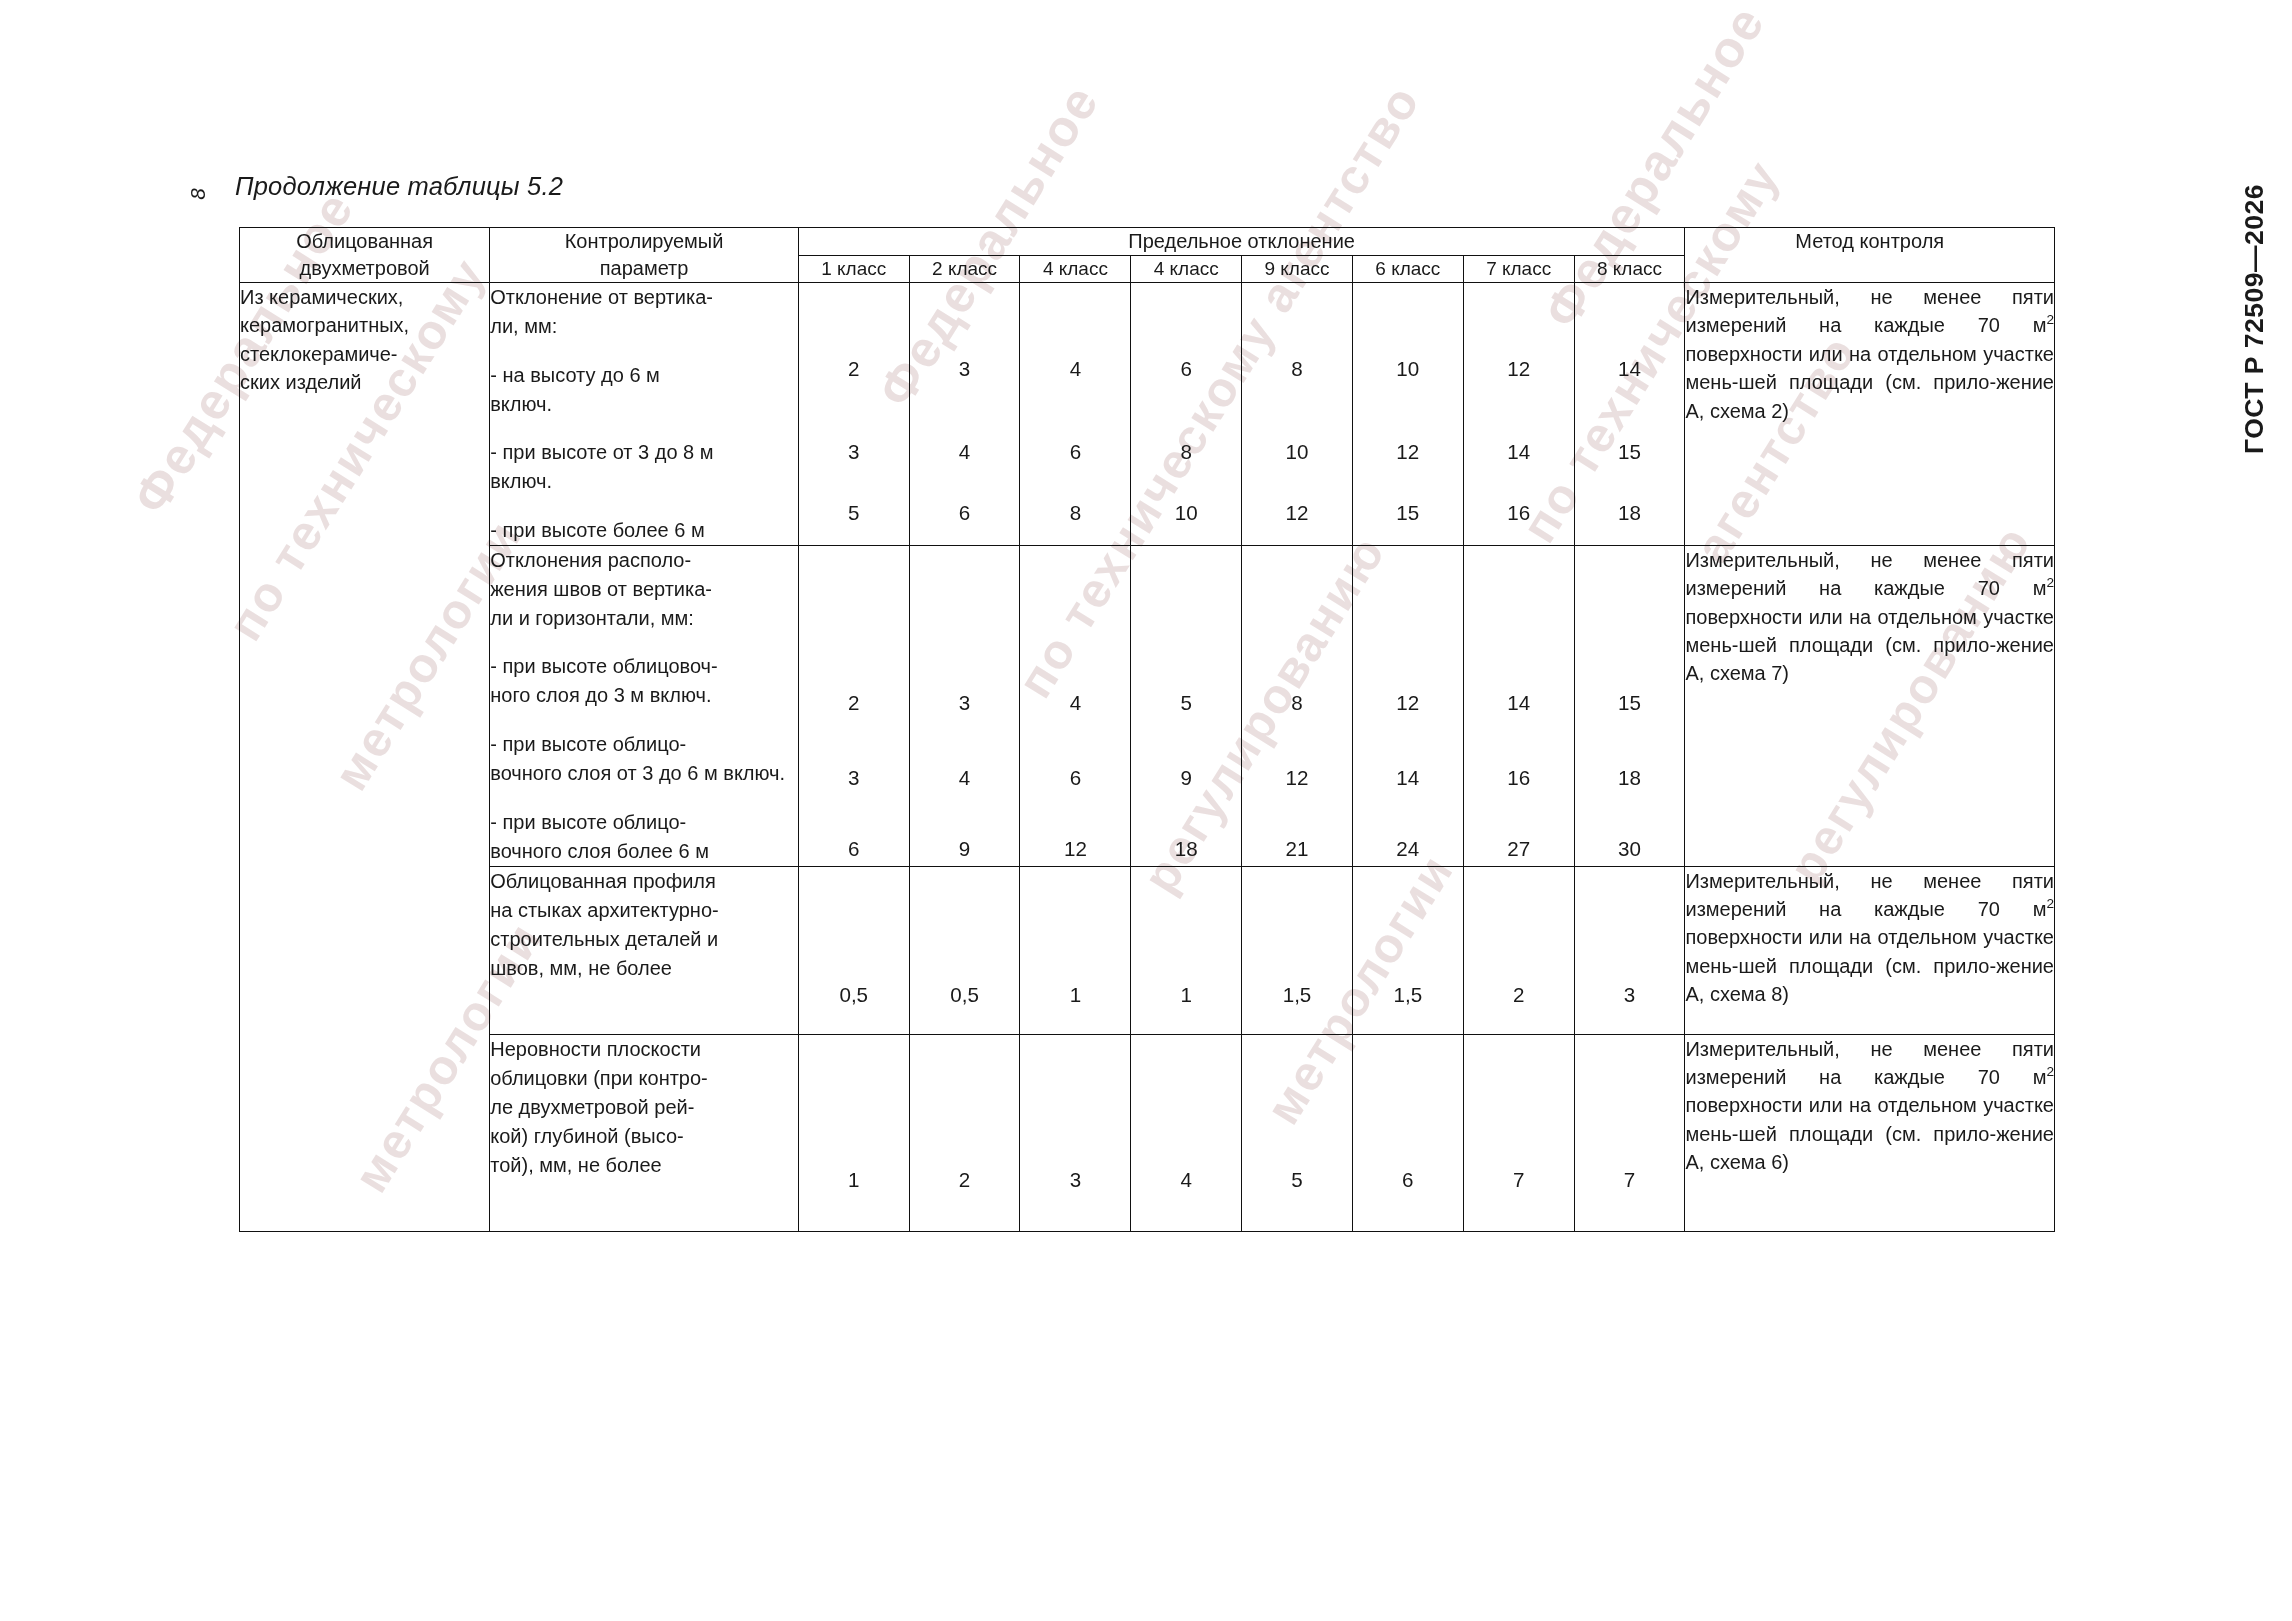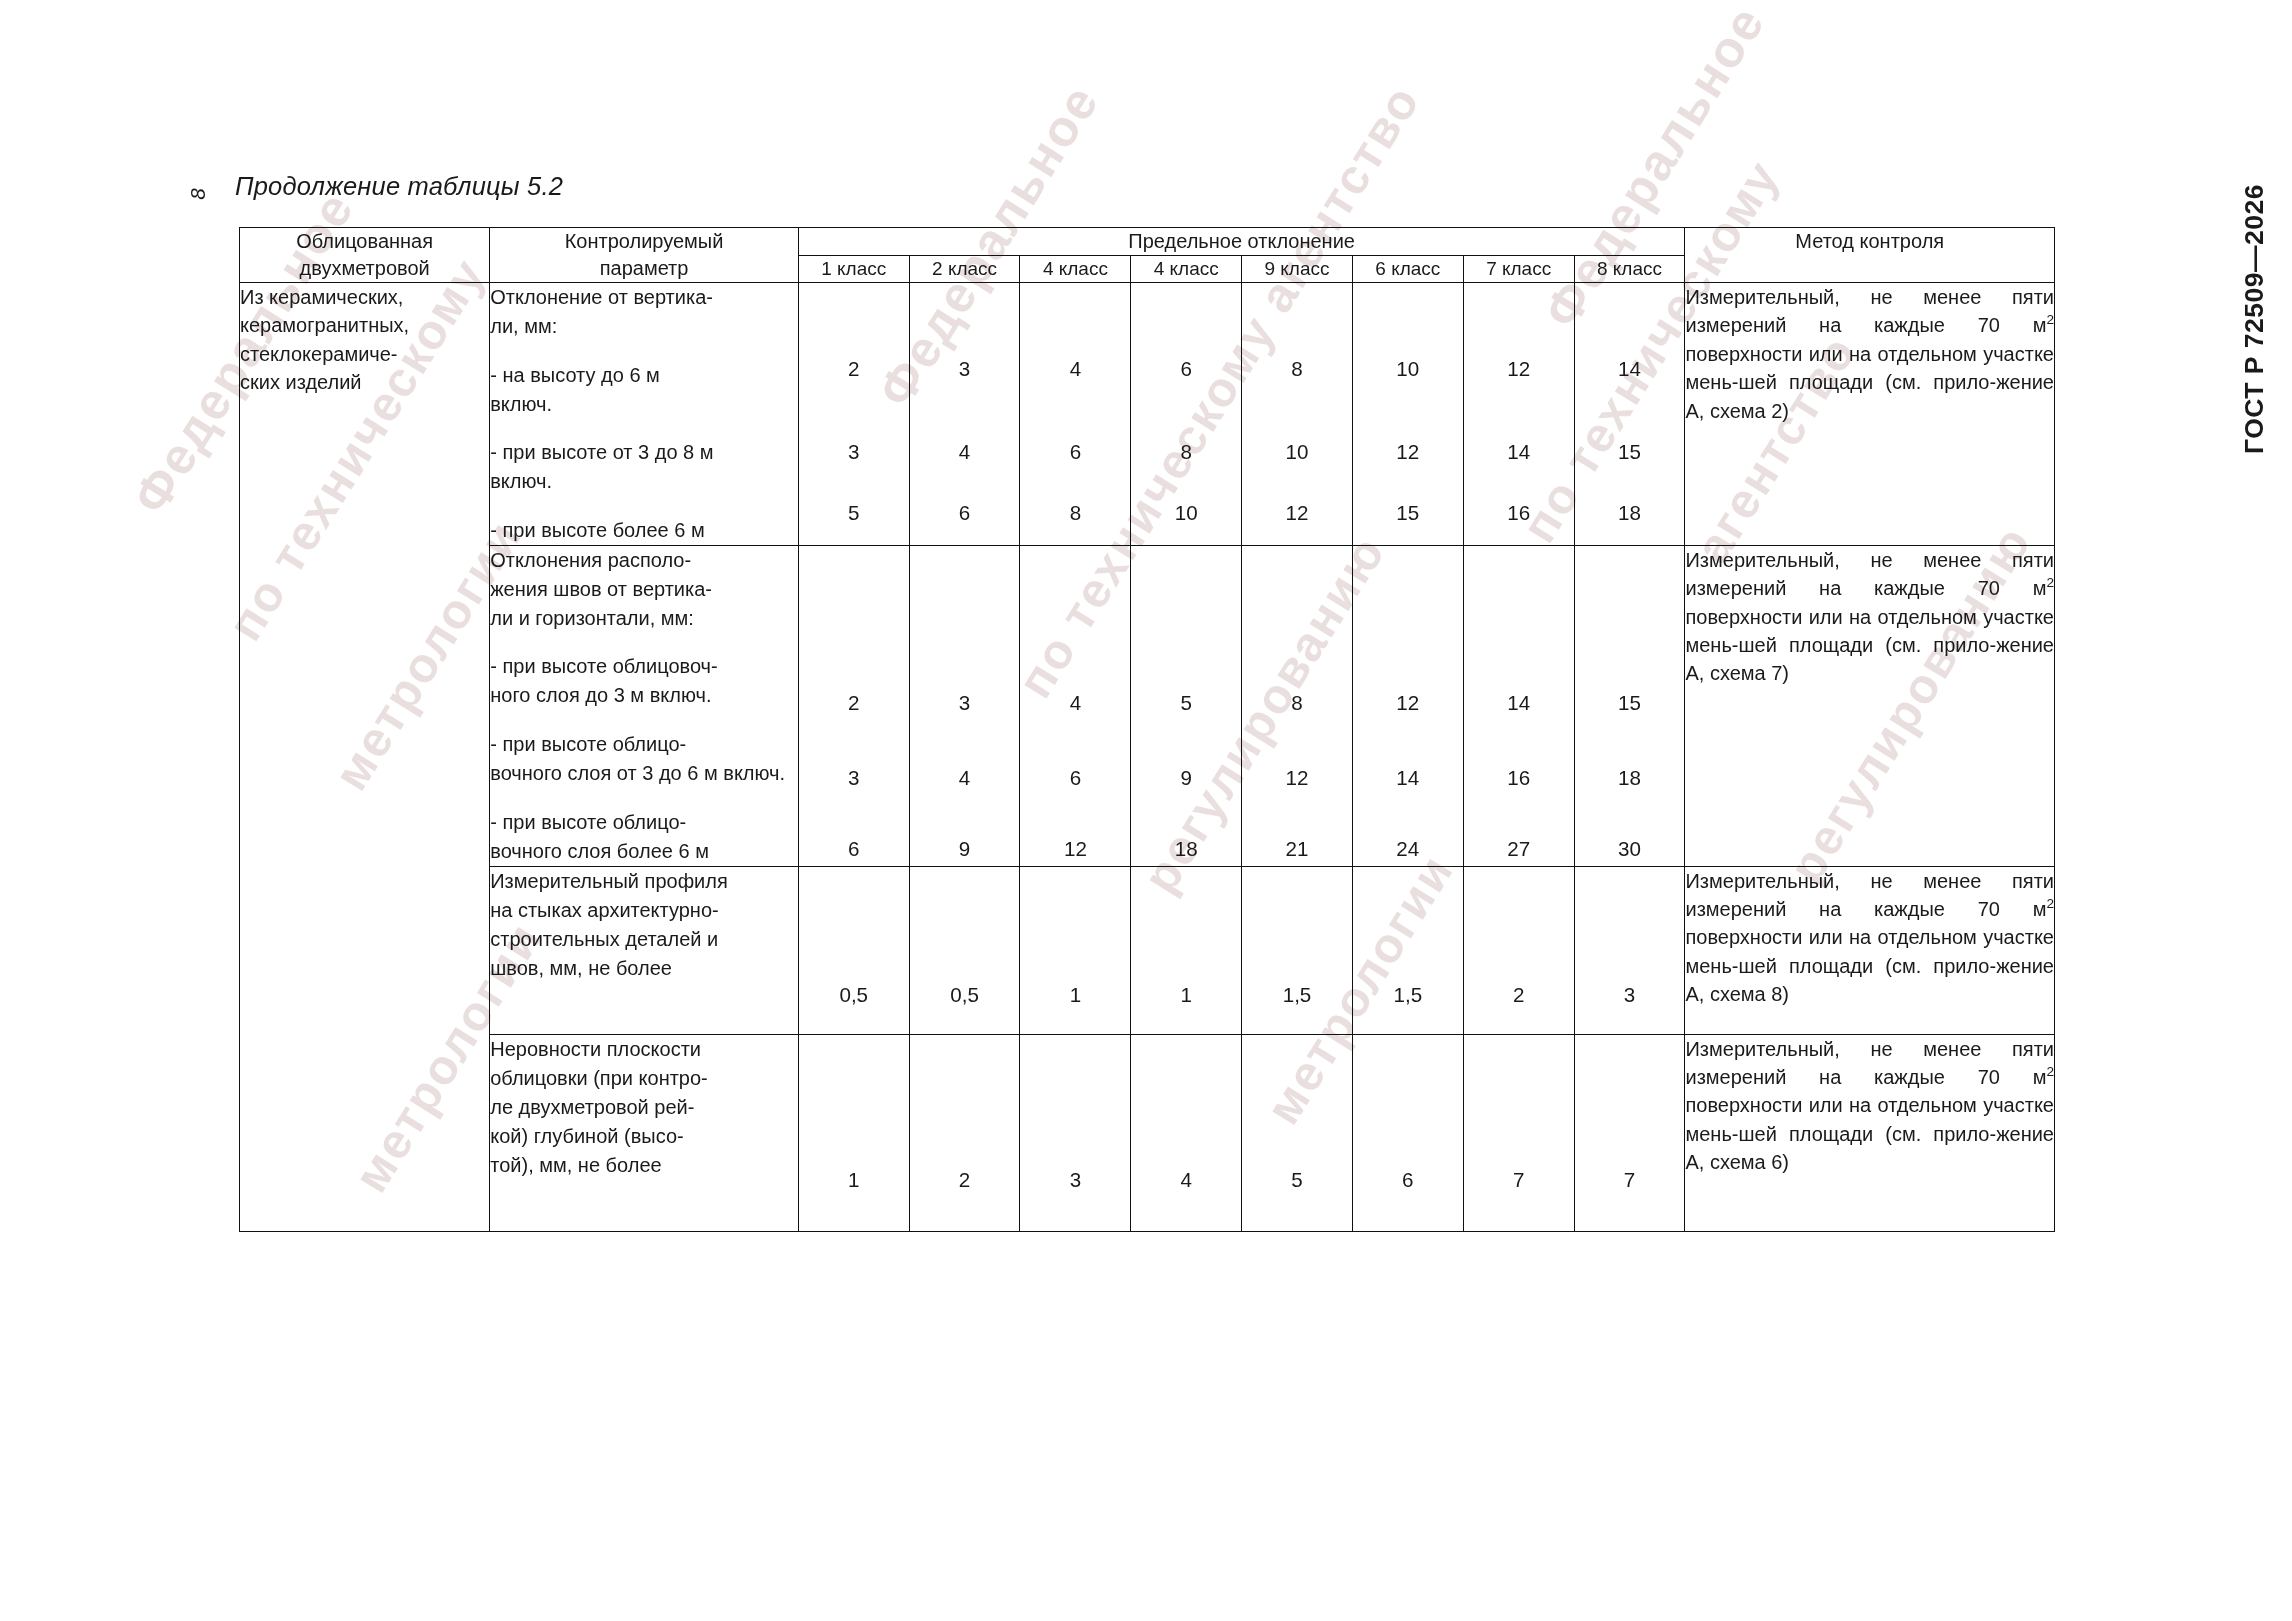--- a/index.html
+++ b/index.html
@@ -300,21 +300,21 @@
             <div style="padding-top:47px">30</div>
           </td>
           <td class="method">
             <span>Измерительный,  не  менее пяти измерений на каждые 70 м</span><sup>2</sup><span> поверхности или на отдельном   участке   мень-шей площади (см. прило-жение А, схема 7)</span>
           </td>
         </tr>
 
         <tr>
           <td class="param" style="height:167px">
             <p>
-              <span>Измерительный  профиля</span><br>
+              <span>Облицованная  профиля</span><br>
               <span>на стыках архитектурно-</span><br>
               <span>строительных деталей и</span><br>
               <span>швов, мм, не более</span>
             </p>
           </td>
           <td class="val">
               <div style="padding-top:116px">0,5</div>
             </td>
           <td class="val">
               <div style="padding-top:116px">0,5</div>

